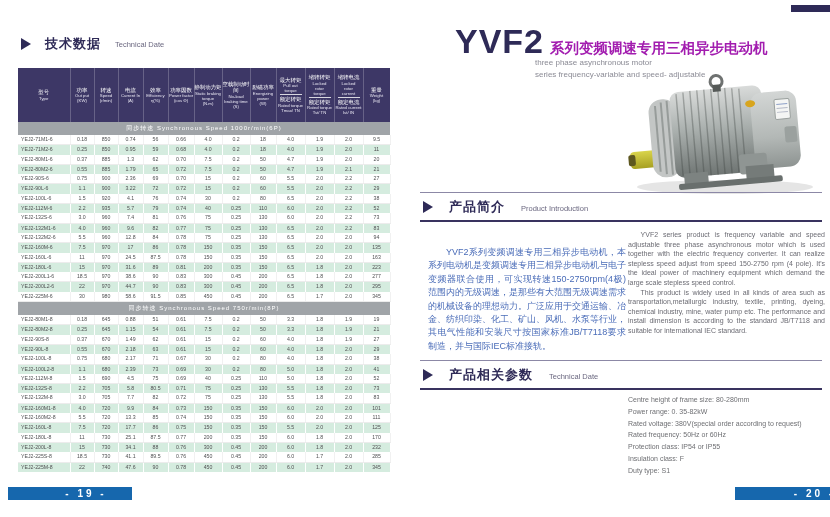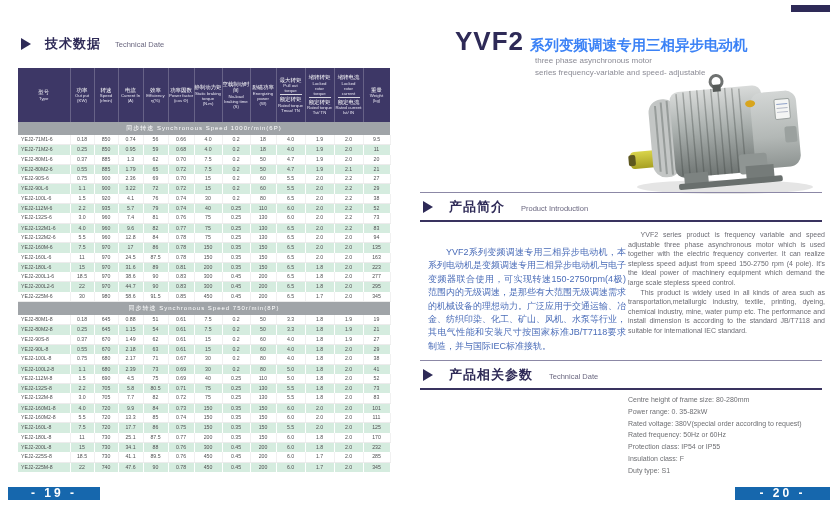--- a/index.html
+++ b/index.html
@@ -25,25 +25,25 @@
   .h-frac-top{border-bottom:1px solid rgba(255,255,255,0.8);margin:0 3px 1px 3px;padding-bottom:1px;}
   tr.band td{background:#a0a4a8;color:#fff;font-size:6px;height:11px;text-align:center;letter-spacing:1px;}
   tr.dr td{font-size:5.2px;height:9.3px;line-height:9.3px;text-align:center;color:#4f5052;
        padding:0;border-right:1px solid rgba(255,255,255,0.9);white-space:nowrap;overflow:hidden;}
   tr.dr.w td{background:#ffffff;border-bottom:1px solid #ececec;border-right:1px solid #f1f1f1;}
   tr.dr.g td{background:#d5ecdf;}
   tr.dr td.type{text-align:left;padding-left:3px;}
 
   
   .pagebar{position:absolute;top:487px;height:13px;background:#1667ad;color:#fff;
-       font-size:12px;font-weight:bold;text-align:center;line-height:13px;letter-spacing:3px;}
+       font-size:10px;font-weight:bold;text-align:center;line-height:13px;letter-spacing:3px;padding-left:32px;}
 
   
-  .brand{font-size:26px;font-weight:bold;color:#2e2a57;letter-spacing:1px;line-height:30px;}
-  .brand-cn{font-size:14.5px;font-weight:bold;color:#3b82f6;margin-left:6px;}
+  .brand{font-size:34px;font-weight:bold;color:#2e2a57;letter-spacing:1px;line-height:30px;}
+  .brand-cn{font-size:14.5px;font-weight:bold;color:#a21caf;margin-left:6px;}
   .brand-sub{font-size:8px;color:#8b8b95;line-height:9.5px;margin:2px 0 0 80px;}
   .cn-intro{font-size:9px;line-height:13.4px;color:#4a6cb8;text-align:justify;text-indent:2em;margin-top:16px;}
   .en-intro{font-size:7px;line-height:9.6px;color:#6b6b73;text-align:justify;text-indent:1.8em;}
   .param-line-cn{font-size:8px;line-height:12px;color:#6e6f73;}
   .param-line-en{font-size:7px;line-height:11.8px;color:#6e6f73;}
   .cornerbar{position:absolute;left:371px;top:5px;width:39px;height:7px;background:#2e2a57;}
 </style>
 </head>
 <body>
 

